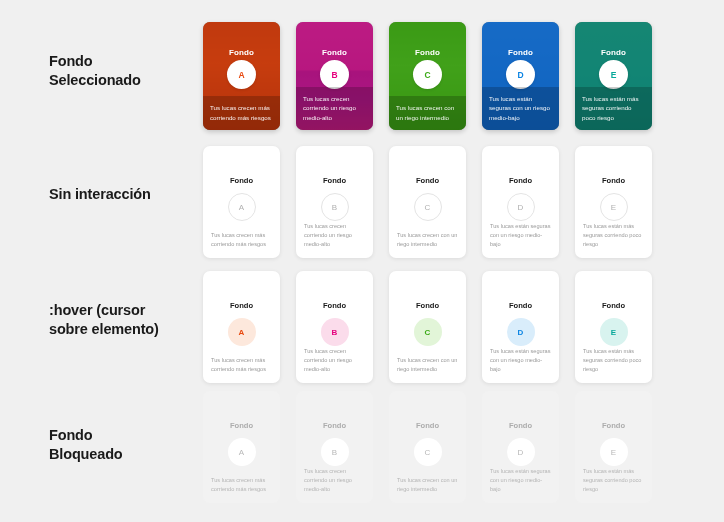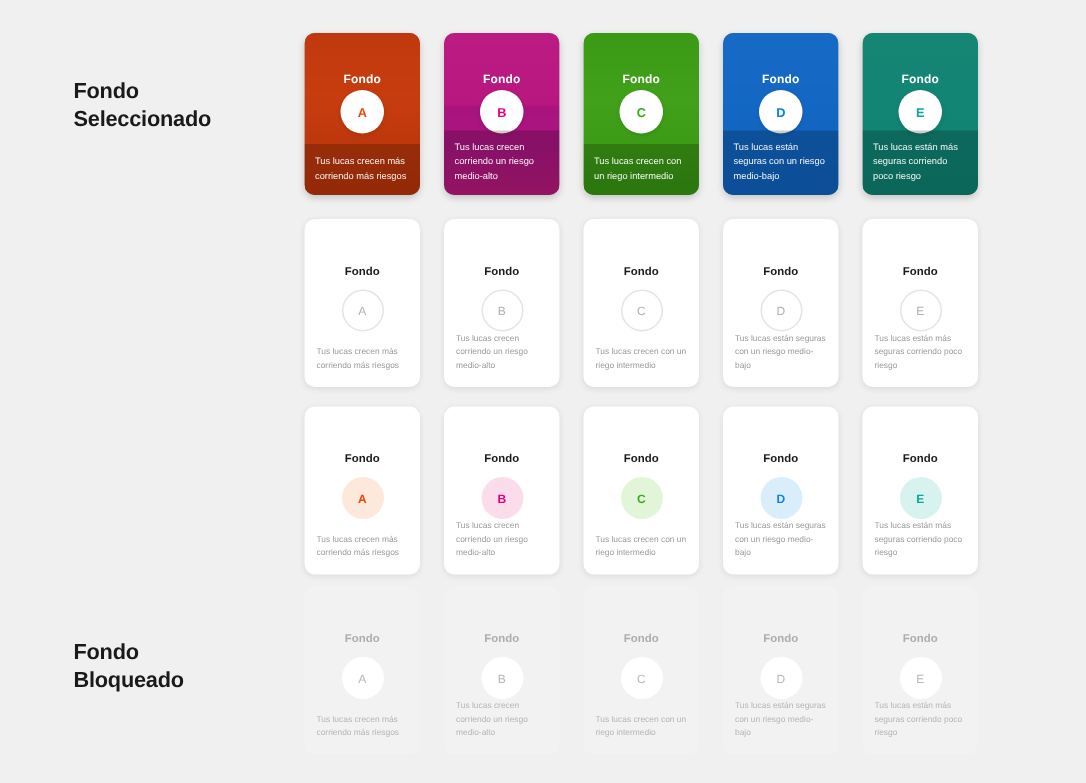--- a/index.html
+++ b/index.html
@@ -172,20 +172,23 @@
     color: #b5b5b5;
   }
 </style>
 </head>
 <body style="background: rgb(240, 240, 240);">
 
 <div class="board">
 
   <div class="row-label r0">Fondo
 Seleccionado</div>
+  <div class="row-label r1">Sin interacción</div>
+  <div class="row-label r2">:hover (cursor
+sobre elemento)</div>
   <div class="row-label r3">Fondo
 Bloqueado</div>
 
   <div class="row r0">
     <div class="card selected">
       <div class="photo" style="background-image: linear-gradient(rgb(107, 58, 32) 0%, rgb(138, 74, 34) 38%, rgb(93, 48, 24) 70%, rgb(67, 33, 15) 100%), radial-gradient(circle at 50% 28%, rgb(201, 139, 87) 0px, rgb(201, 139, 87) 9%, transparent 34%);"></div>
       <div class="tint" style="background: rgba(214, 58, 10, 0.8);"></div>
       <div class="sel-inner">
         <div class="sel-title">Fondo</div>
         <div class="circle" style="color: rgb(232, 73, 15);">A</div>

